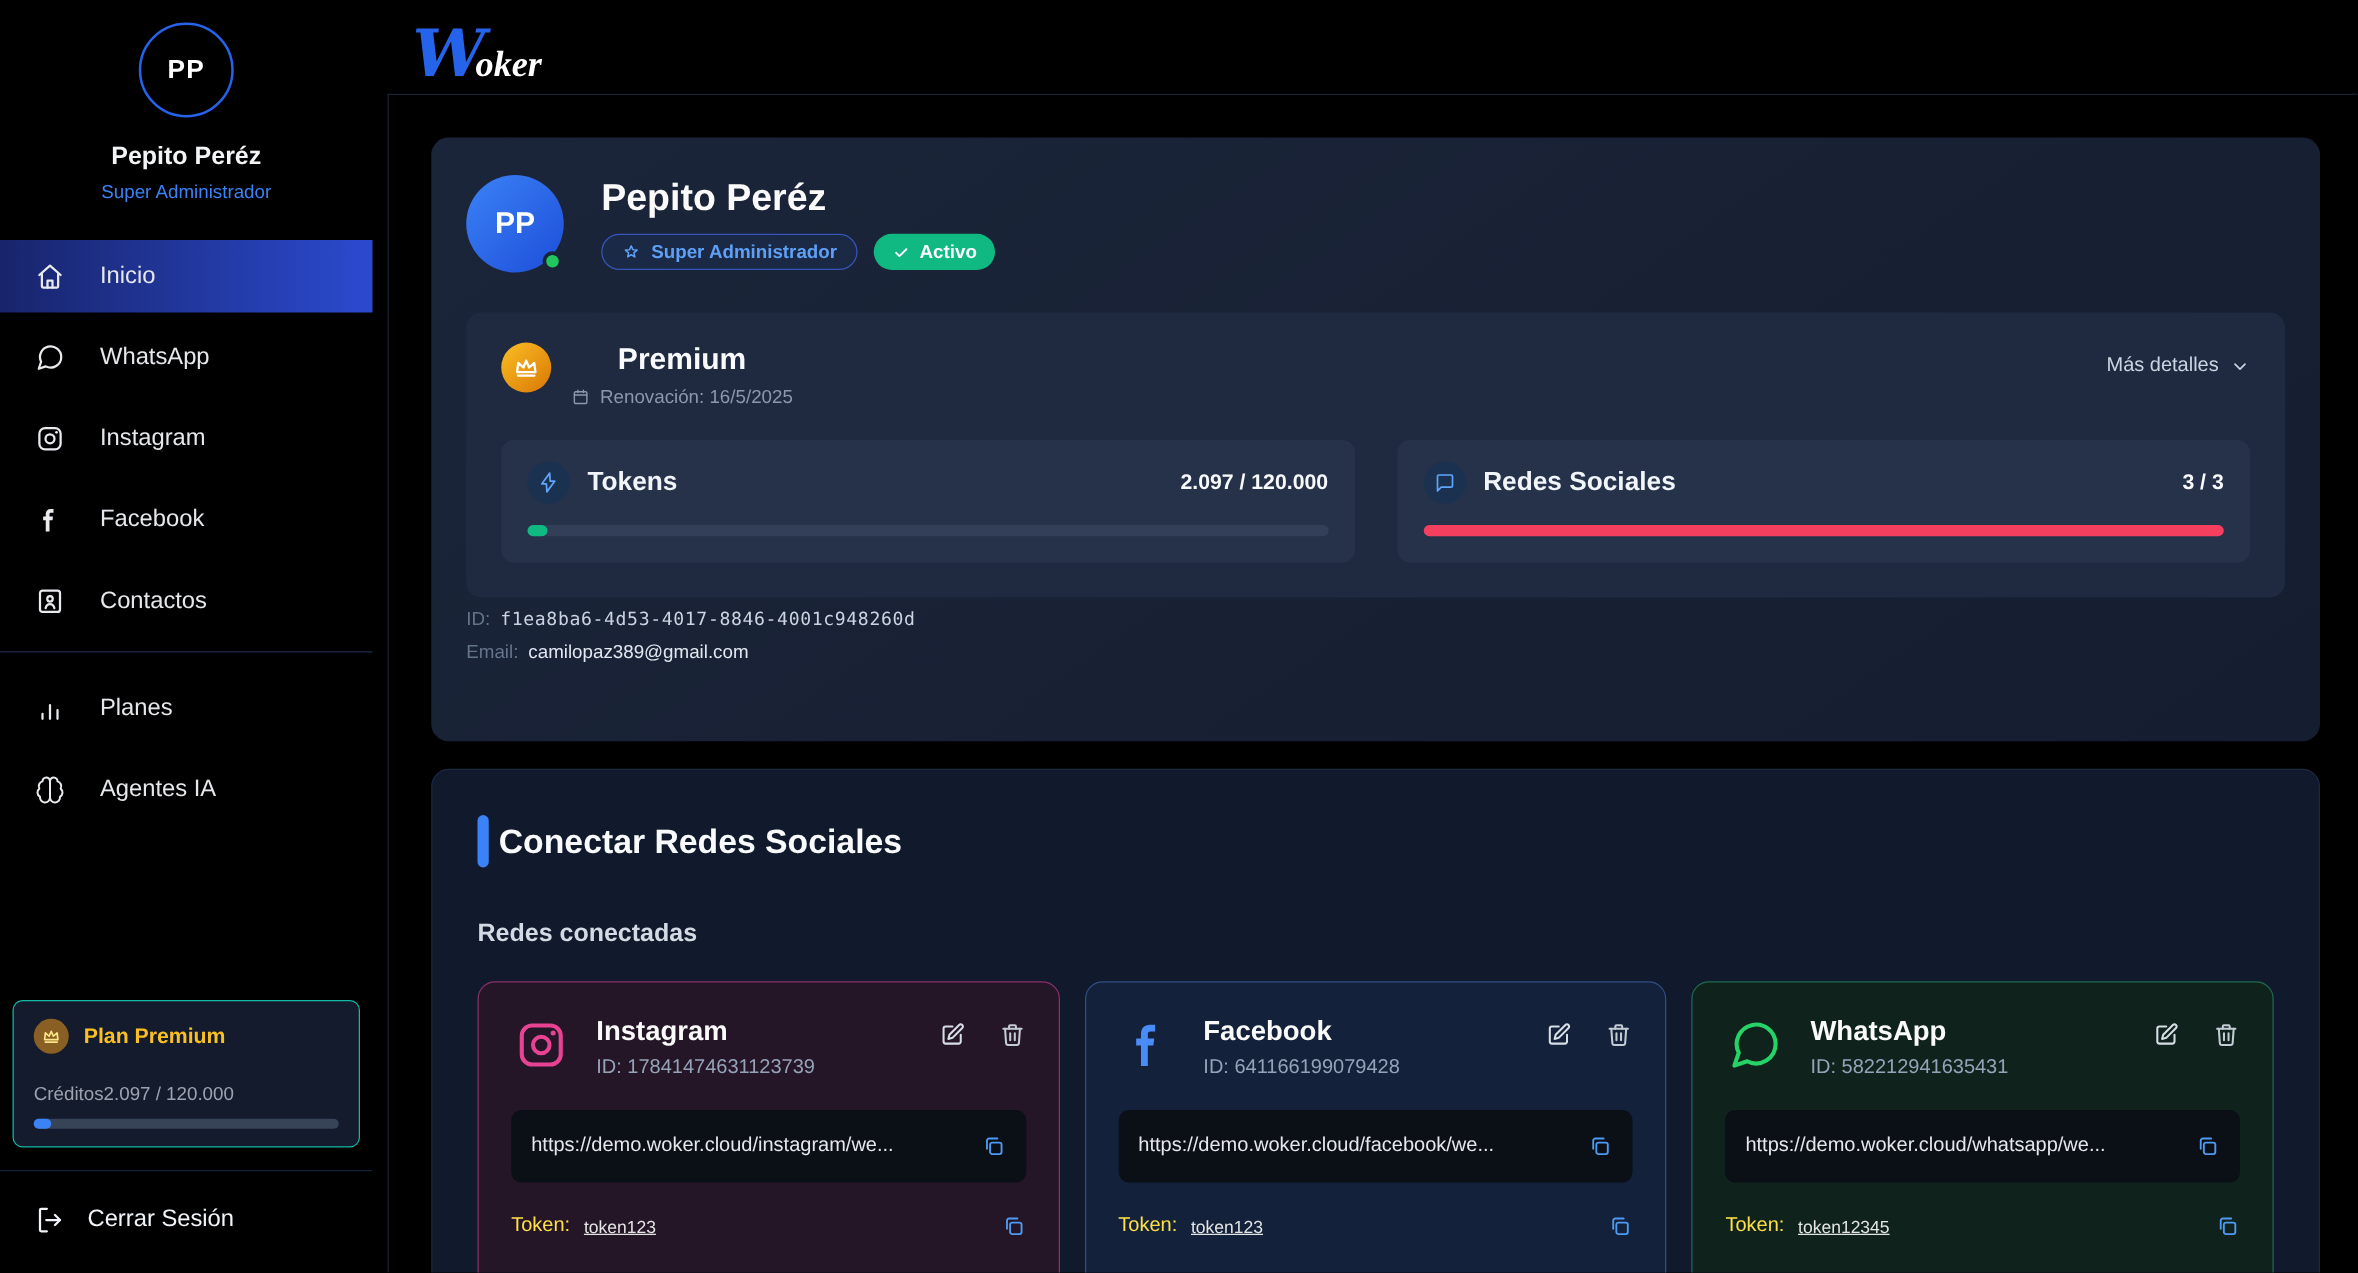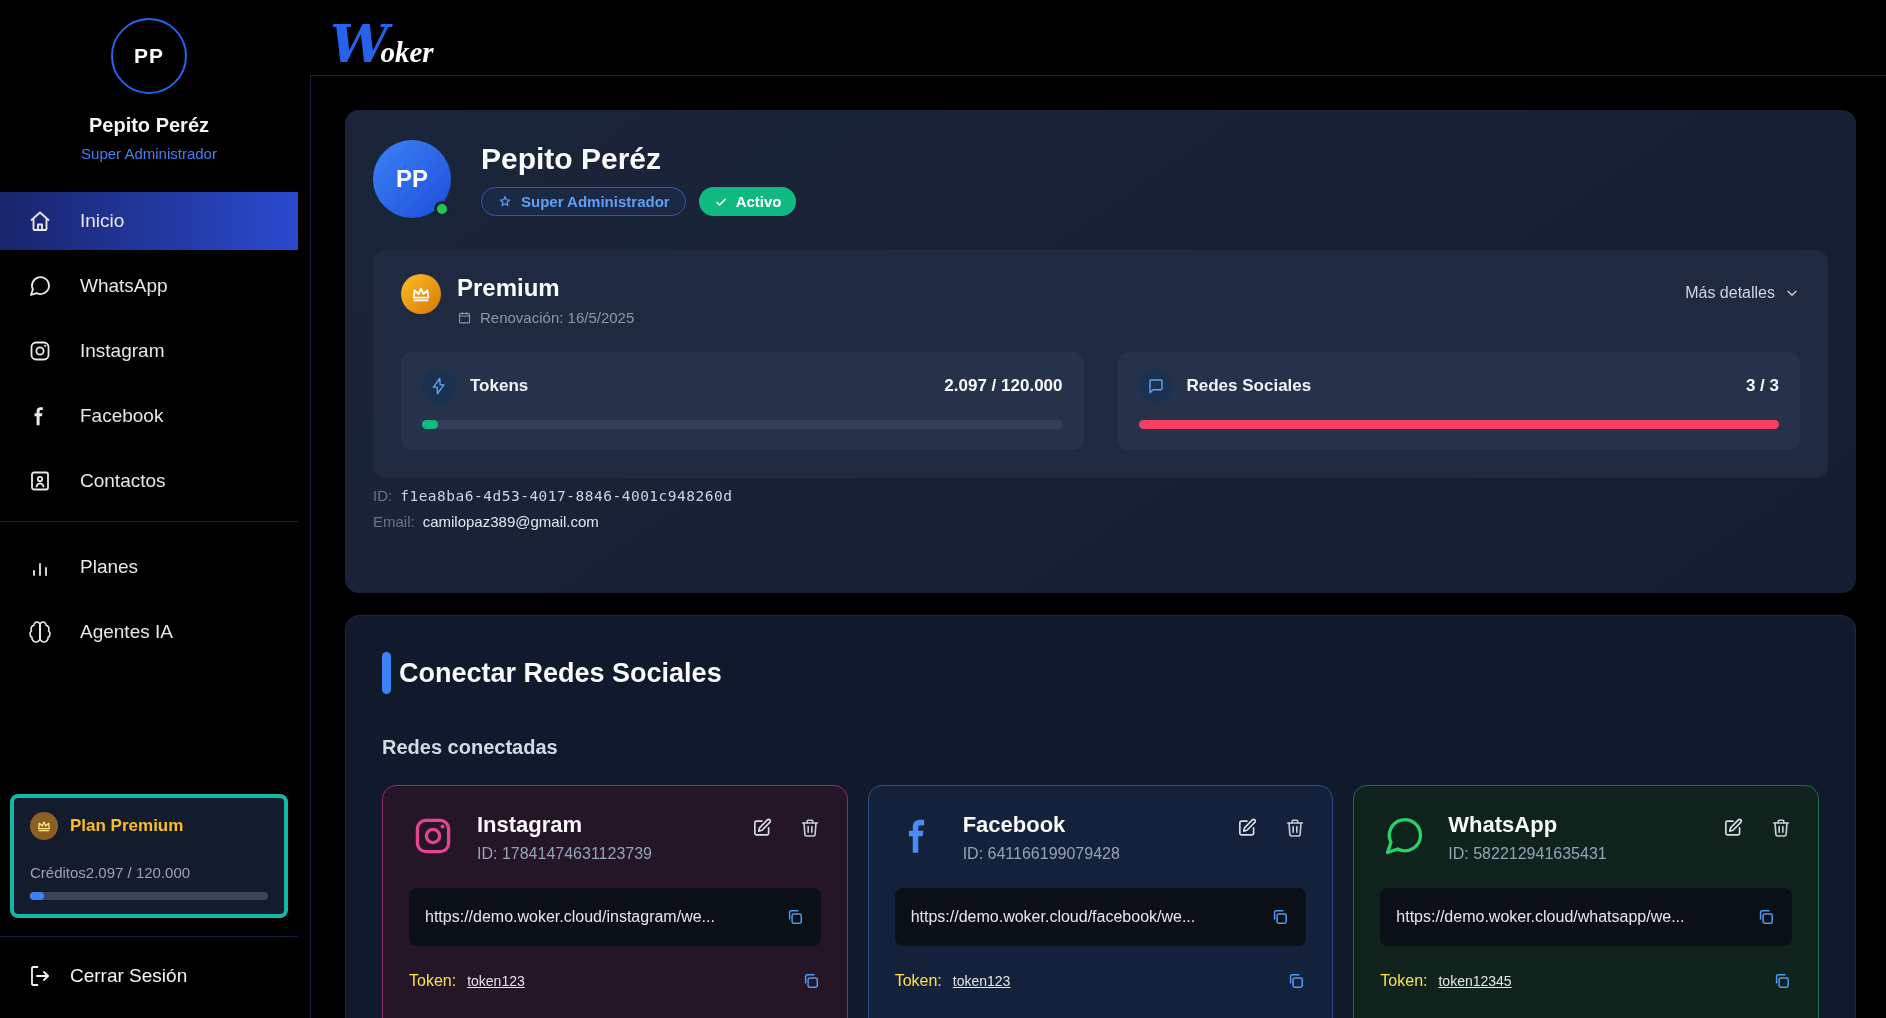--- a/index.html
+++ b/index.html
@@ -16,21 +16,21 @@
   .avatar-ring { width:76px; height:76px; border-radius:50%; border:2px solid #2563eb; margin:0 auto; display:flex; align-items:center; justify-content:center; }
   .avatar-initials { color:#fff; font-weight:bold; font-size:21px; letter-spacing:1px; }
   .profile-name { margin-top:20px; font-size:20px; font-weight:bold; color:#f3f4f6; }
   .profile-role { margin-top:8px; font-size:15px; color:#3b82f6; }
   .nav { margin-top:30px; }
   .nav-item { display:flex; align-items:center; gap:28px; padding:0 28px; height:50px; margin-bottom:15px; color:#e5e7eb; font-size:19px; cursor:pointer; }
   .nav-item.active { height:58px; margin-bottom:11px; background:linear-gradient(90deg,#18246b 0%,#2b4ace 100%); }
   .nav-ico { color:#e8eaee; }
   .nav-divider { height:1px; background:#1c2a4a; margin:2px 0 20px; }
   .side-spacer { flex:1; }
-  .plan-box { margin:0 10px 18px; background:#131b2c; border:4px solid #14b8a6; border-radius:8px; padding:14px 16px; }
+  .plan-box { margin:0 10px 18px; background:#131b2c; border:1px solid #14b8a6; border-radius:8px; padding:14px 16px; }
   .plan-box-header { display:flex; align-items:center; gap:12px; }
   .crown-circle-sm { width:28px; height:28px; border-radius:50%; background:#8a5f23; display:flex; align-items:center; justify-content:center; color:#fde68a; }
   .plan-title { color:#fbbf24; font-size:17px; font-weight:bold; }
   .credits-row { display:flex; justify-content:flex-start; margin-top:24px; color:#9ca3af; font-size:15px; }
   .plan-track { margin-top:11px; height:8px; background:#374357; border-radius:99px; }
   .plan-fill { height:8px; min-width:14px; background:#3b82f6; border-radius:99px; }
   .bottom-divider { height:1px; background:#141f38; }
   .logout { display:flex; align-items:center; gap:18px; padding:27px 28px 30px; color:#f1f5f9; font-size:19px; cursor:pointer; }
 
   
@@ -46,32 +46,32 @@
   .hero-top { display:flex; align-items:center; gap:30px; }
   .hero-avatar-wrap { position:relative; width:78px; height:78px; }
   .hero-avatar { width:78px; height:78px; border-radius:50%; background:linear-gradient(135deg,#3b82f6,#1d4ed8); display:flex; align-items:center; justify-content:center; color:#fff; font-size:24px; font-weight:bold; }
   .status-dot { position:absolute; right:1px; bottom:1px; width:16px; height:16px; border-radius:50%; background:#22c55e; border:3px solid #1a2438; }
   .hero-name { font-size:30px; font-weight:bold; color:#fafafa; }
   .badges { display:flex; gap:13px; margin-top:11px; }
   .badge-role { display:inline-flex; align-items:center; gap:8px; border:1px solid #3556b8; color:#5ea0f6; background:rgba(37,99,235,.08); padding:5px 15px; border-radius:999px; font-size:15px; font-weight:600; }
   .badge-active { display:inline-flex; align-items:center; gap:8px; background:#10b981; color:#fff; padding:5px 15px; border-radius:999px; font-size:15px; font-weight:bold; }
 
   .plan-panel { margin-top:32px; background:#1f2a40; border-radius:12px; padding:24px 28px 28px; }
-  .plan-panel-head { display:flex; align-items:flex-start; justify-content:space-between; }
+  .plan-panel-head { display:flex; align-items:flex-start; justify-content:space-between;text-align:center; }
   .plan-head-left { display:flex; gap:16px; }
   .crown-circle { width:40px; height:40px; border-radius:50%; background:linear-gradient(135deg,#fbbf24,#d97706); display:flex; align-items:center; justify-content:center; color:#fff; }
   .plan-name { font-size:24px; font-weight:bold; color:#f8fafc; }
   .plan-renew { margin-top:7px; color:#8b97ab; font-size:15px; display:flex; align-items:center; gap:8px; }
   .more-details { color:#cbd5e1; font-size:16px; display:flex; align-items:center; gap:9px; margin-top:10px; cursor:pointer; }
 
   .stats-row { display:flex; gap:34px; margin-top:26px; }
   .stat-box { flex:1; background:#26324a; border-radius:10px; padding:17px 21px 21px; }
   .stat-head { display:flex; align-items:center; }
   .stat-icon { width:34px; height:34px; border-radius:50%; background:#1b3150; display:flex; align-items:center; justify-content:center; color:#60a5fa; }
-  .stat-label { margin-left:14px; font-size:17px; font-weight:bold; color:#f1f5f9; }
+  .stat-label { margin-left:14px; font-size:21px; font-weight:bold; color:#f1f5f9; }
   .stat-value { margin-left:auto; font-size:17px; font-weight:bold; color:#f8fafc; }
   .stat-track { margin-top:17px; height:9px; border-radius:99px; background:#333f58; }
   .stat-fill { height:100%; border-radius:99px; min-width:16px; }
   .fill-green { background:#10b981; }
   .fill-rose { background:#f43f5e; }
 
   .meta { font-size:15px; }
   .meta-row { display:flex; gap:8px; margin-top:9px; align-items:baseline; }
   .meta-label { color:#64748b; }
   .meta-id { font-family:"DejaVu Sans Mono", monospace; color:#cbd5e1; letter-spacing:.5px; font-size:14.5px; }

